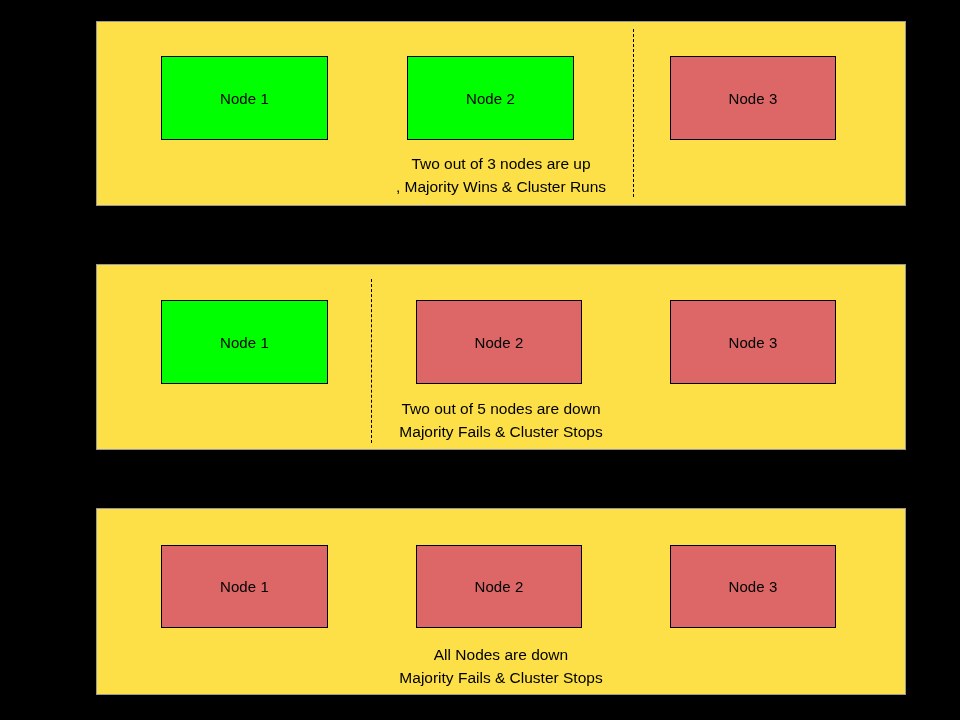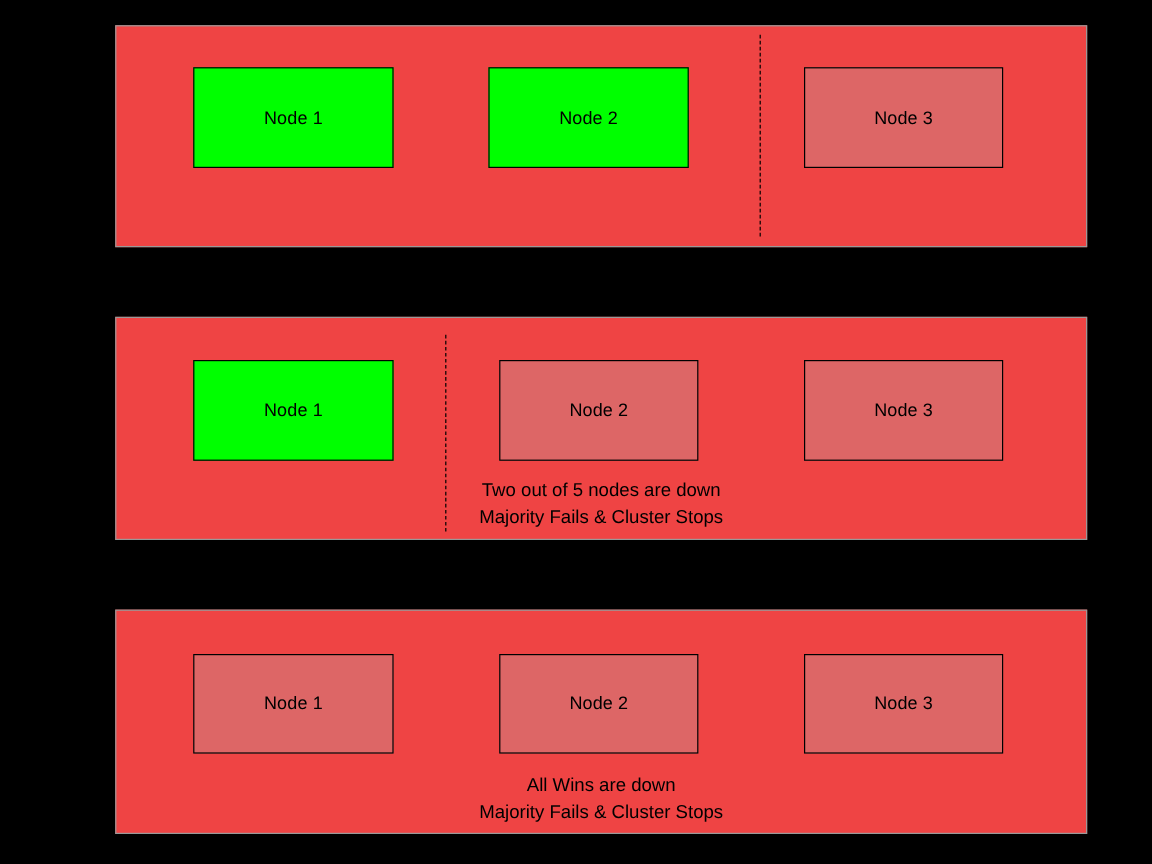--- a/index.html
+++ b/index.html
@@ -10,21 +10,21 @@
     height: 720px;
     overflow: hidden;
   }
   body {
     font-family: "Liberation Sans", sans-serif;
     position: relative;
   }
 
   .panel {
     position: absolute;
-    background: #ef4444;
+    background: #fde047;
     border: 1px solid #999999;
     box-sizing: border-box;
   }
 
   
   #panel-0 { left: 96px;  top: 21px;  width: 810px; height: 185px; }
   #panel-1 { left: 96px;  top: 264px; width: 810px; height: 186px; }
   #panel-2 { left: 96px;  top: 508px; width: 810px; height: 187px; }
 
   .node-box {
@@ -66,20 +66,21 @@
     <div class="node-box" style="left: 64px; top: 34px; width: 167px; height: 84px; background: rgb(0, 255, 0);">
       <span>Node 1</span>
     </div>
     <div class="node-box" style="left: 310px; top: 34px; width: 167px; height: 84px; background: rgb(0, 255, 0);">
       <span>Node 2</span>
     </div>
     <div class="node-box" style="left: 573px; top: 34px; width: 166px; height: 84px; background: rgb(221, 102, 102);">
       <span>Node 3</span>
     </div>
     <div class="divider" style="left: 536px; top: 7px; height: 168px;"></div>
+    <div class="caption" style="top: 130px;"><span class="cap-line">Two out of 3 nodes are up</span><span class="cap-line">, Majority Wins &amp; Cluster Runs</span></div>
   </div>
 <div class="panel" id="panel-1" style="left: 96px; top: 264px; width: 810px; height: 186px;">
     <div class="node-box" style="left: 64px; top: 35px; width: 167px; height: 84px; background: rgb(0, 255, 0);">
       <span>Node 1</span>
     </div>
     <div class="node-box" style="left: 319px; top: 35px; width: 166px; height: 84px; background: rgb(221, 102, 102);">
       <span>Node 2</span>
     </div>
     <div class="node-box" style="left: 573px; top: 35px; width: 166px; height: 84px; background: rgb(221, 102, 102);">
       <span>Node 3</span>
@@ -90,14 +91,14 @@
 <div class="panel" id="panel-2" style="left: 96px; top: 508px; width: 810px; height: 187px;">
     <div class="node-box" style="left: 64px; top: 36px; width: 167px; height: 83px; background: rgb(221, 102, 102);">
       <span>Node 1</span>
     </div>
     <div class="node-box" style="left: 319px; top: 36px; width: 166px; height: 83px; background: rgb(221, 102, 102);">
       <span>Node 2</span>
     </div>
     <div class="node-box" style="left: 573px; top: 36px; width: 166px; height: 83px; background: rgb(221, 102, 102);">
       <span>Node 3</span>
     </div>
-    <div class="caption" style="top: 134px;"><span class="cap-line">All Wins are down</span><span class="cap-line">Majority Fails &amp; Cluster Stops</span></div>
+    <div class="caption" style="top: 134px;"><span class="cap-line">All Nodes are down</span><span class="cap-line">Majority Fails &amp; Cluster Stops</span></div>
   </div>
 
 </body></html>

